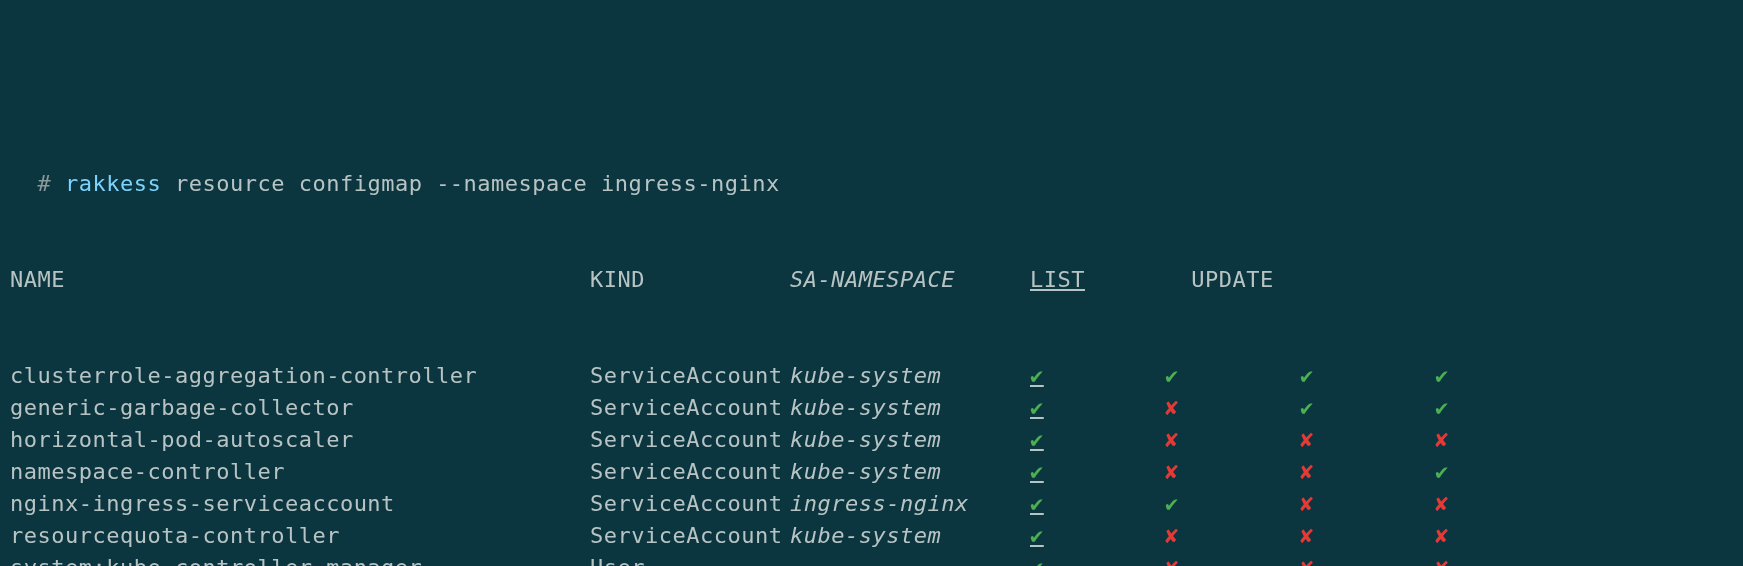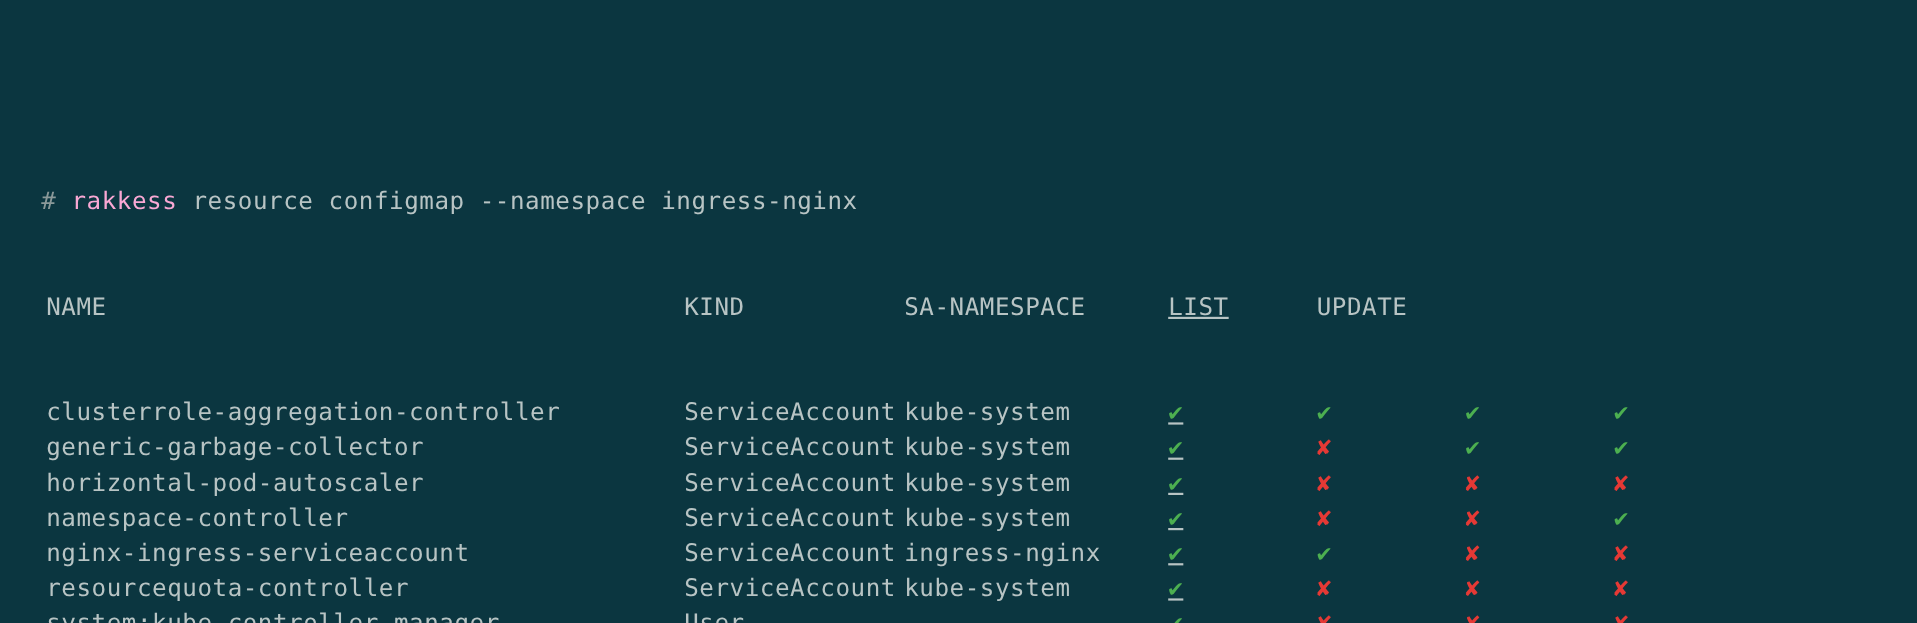--- a/index.html
+++ b/index.html
@@ -14,32 +14,31 @@
       line-height: 32px;
       color: #b8c4c4;
       padding: 8px 10px;
       white-space: pre;
       letter-spacing: 0.5px;
     }
     .prompt-hash {
       color: #8a9999;
     }
     .cmd-name {
-      color: #f9a8d4;
+      color: #7dd3fc;
     }
     .row {
       display: flex;
-      margin-left: 32px;
     }
     .col-name   { width: 580px; }
     .col-kind   { width: 200px; }
-    .col-ns     { width: 240px; }
+    .col-ns     { width: 240px; font-style: italic; }
     .col-list   { width: 135px; text-decoration: underline; }
     .col-create { width: 135px; }
-    .col-update { width: 135px; }
+    .col-update { width: 135px; text-align: center; }
     .col-delete { width: 135px; }
     .check {
       color: #4caf50;
       font-weight: bold;
     }
     .cross {
       color: #e53935;
       font-weight: bold;
     }
     .perm-col {

